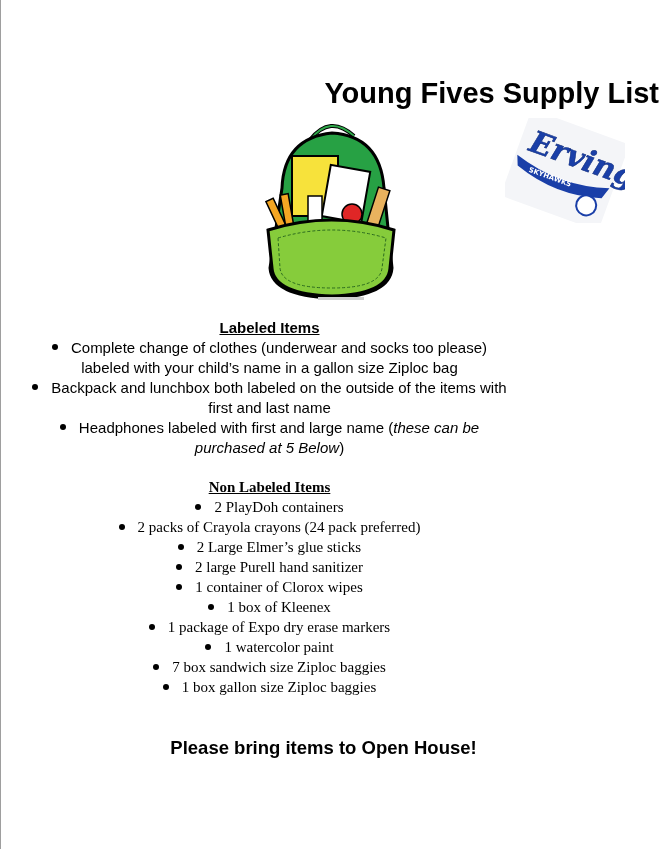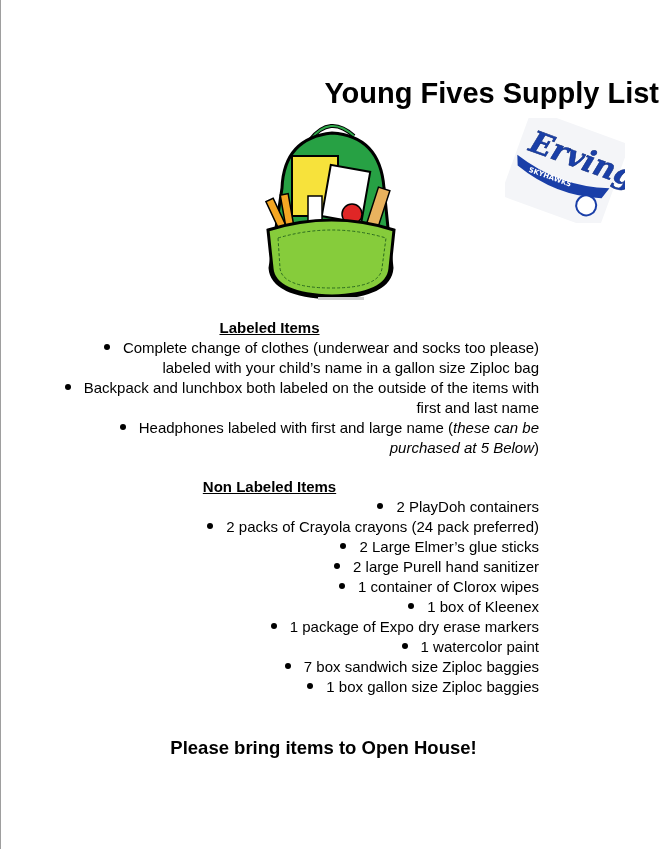--- a/index.html
+++ b/index.html
@@ -13,21 +13,21 @@
       font-size: 29px; font-weight: bold; letter-spacing: 0px;
     }
     .backpack { position: absolute; left: 262px; top: 118px; width: 136px; height: 186px; }
     .caption { position: absolute; left: 318px; top: 297px; width: 46px; height: 3px; background: #d0d0d0; }
     .logo-wrap {
       position: absolute; left: 505px; top: 118px; width: 120px; height: 105px;
     }
     .section { position: absolute; left: 0; width: 539px; text-align: center; font-size: 15px; line-height: 20px; }
     .heading { font-weight: bold; text-decoration: underline; }
     .bul { display: inline-block; width: 6px; height: 6px; border-radius: 50%; background: #000; vertical-align: middle; margin-right: 13px; position: relative; top: -2px; }
-    .li { display: block; text-align: right; }
+    .li { display: block; }
     .closing {
       position: absolute; left: 0; width: 647px; top: 737px; text-align: center;
       font-size: 18.5px; font-weight: bold;
     }
   </style>
 </head>
 <body>
 
 <div class="left-edge"></div>
 
@@ -62,21 +62,21 @@
 <div class="section" style="top:318px;">
   <div class="heading">Labeled Items</div>
   <div class="li"><span class="bul"></span><span>Complete change of clothes (underwear and socks too please)</span></div>
   <div class="li">labeled with your child’s name in a gallon size Ziploc bag</div>
   <div class="li"><span class="bul"></span><span>Backpack and lunchbox both labeled on the outside of the items with</span></div>
   <div class="li">first and last name</div>
   <div class="li"><span class="bul"></span><span>Headphones labeled with first and large name (</span><i>these can be</i></div>
   <div class="li"><i>purchased at 5 Below</i><span>)</span></div>
 </div>
 
-<div class="section" style="top:477px;">
+<div class="section" style="top:477px;font-family:Liberation Serif, serif;">
   <div class="heading">Non Labeled Items</div>
   <div class="li"><span class="bul"></span><span>2 PlayDoh containers</span></div>
   <div class="li"><span class="bul"></span><span>2 packs of Crayola crayons (24 pack preferred)</span></div>
   <div class="li"><span class="bul"></span><span>2 Large Elmer’s glue sticks</span></div>
   <div class="li"><span class="bul"></span><span>2 large Purell hand sanitizer</span></div>
   <div class="li"><span class="bul"></span><span>1 container of Clorox wipes</span></div>
   <div class="li"><span class="bul"></span><span>1 box of Kleenex</span></div>
   <div class="li"><span class="bul"></span><span>1 package of Expo dry erase markers</span></div>
   <div class="li"><span class="bul"></span><span>1 watercolor paint</span></div>
   <div class="li"><span class="bul"></span><span>7 box sandwich size Ziploc baggies</span></div>

